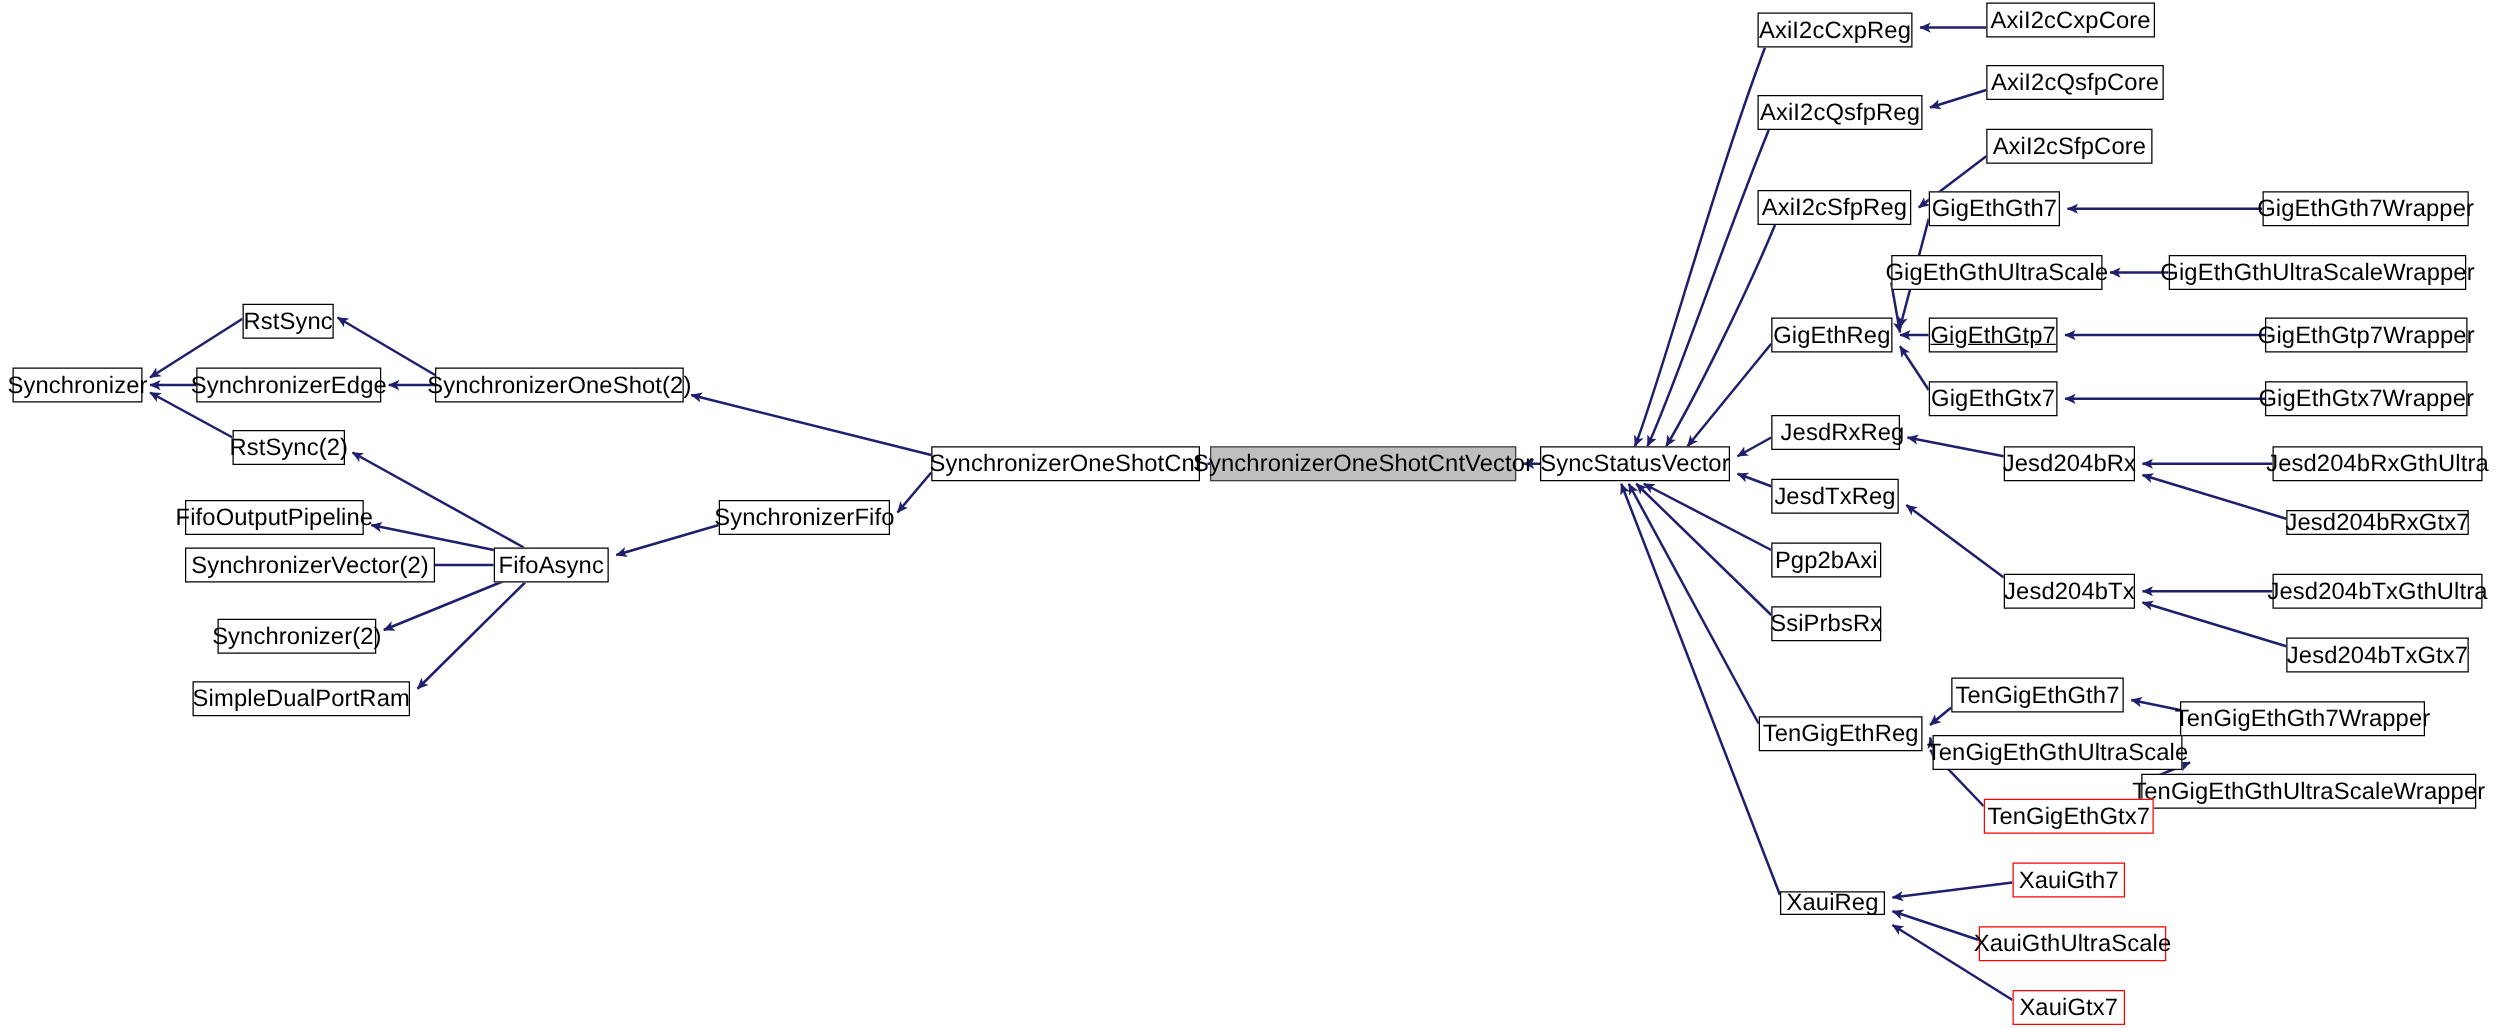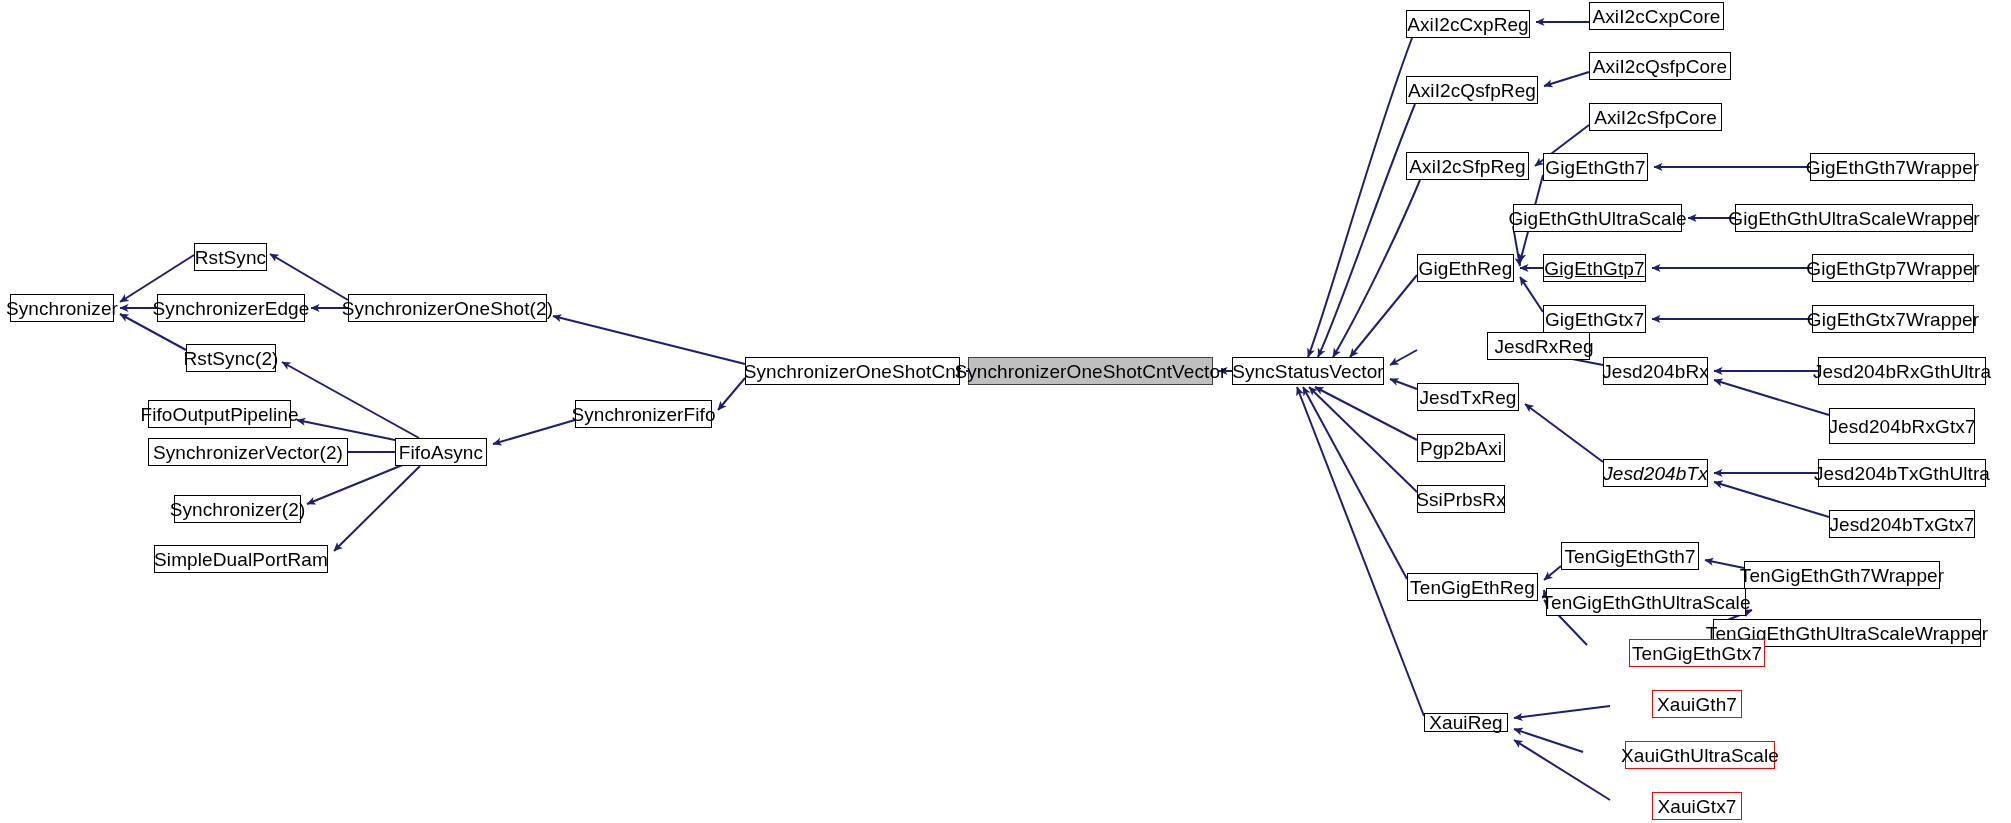--- a/index.html
+++ b/index.html
@@ -34,21 +34,20 @@
     font-size: 19px;
     line-height: 1;
     display: flex;
     align-items: center;
     justify-content: center;
     white-space: nowrap;
     letter-spacing: 0.1px;
   }
   .node.red {
     border-color: #ff0000;
-    margin-left: 42px;
   }
   .node.highlight {
     background: #bfbfbf;
     border-color: #404040;
   }
 </style>
 </head>
 <body>
 
 <div id="diagram">
@@ -192,36 +191,36 @@
       </div>
       <div class="node" style="left: 1812px; top: 254px; width: 162px; height: 28px;">
         <span>GigEthGtp7Wrapper</span>
       </div>
       <div class="node" style="left: 1543px; top: 305px; width: 103px; height: 28px;">
         <span>GigEthGtx7</span>
       </div>
       <div class="node" style="left: 1812px; top: 305px; width: 162px; height: 28px;">
         <span>GigEthGtx7Wrapper</span>
       </div>
-      <div class="node" style="left: 1487px; top: 332px; width: 103px; height: 28px; padding-left: 11px;">
+      <div class="node" style="left: 1417px; top: 332px; width: 103px; height: 28px; padding-left: 11px;">
         <span>JesdRxReg</span>
       </div>
       <div class="node" style="left: 1603px; top: 357px; width: 105px; height: 28px;">
         <span>Jesd204bRx</span>
       </div>
       <div class="node" style="left: 1818px; top: 357px; width: 168px; height: 28px;">
         <span>Jesd204bRxGthUltra</span>
       </div>
-      <div class="node" style="left: 1829px; top: 408px; width: 146px; height: 36px;">
+      <div class="node" style="left: 1829px; top: 408px; width: 146px; height: 20px;">
         <span>Jesd204bRxGtx7</span>
       </div>
       <div class="node" style="left: 1417px; top: 383px; width: 102px; height: 28px;">
         <span>JesdTxReg</span>
       </div>
-      <div class="node" style="left: 1603px; top: 459px; width: 105px; height: 28px; font-style: italic;">
+      <div class="node" style="left: 1603px; top: 459px; width: 105px; height: 28px;">
         <span>Jesd204bTx</span>
       </div>
       <div class="node" style="left: 1818px; top: 459px; width: 168px; height: 28px;">
         <span>Jesd204bTxGthUltra</span>
       </div>
       <div class="node" style="left: 1829px; top: 510px; width: 146px; height: 28px;">
         <span>Jesd204bTxGtx7</span>
       </div>
       <div class="node" style="left: 1417px; top: 434px; width: 88px; height: 28px;">
         <span>Pgp2bAxi</span>

